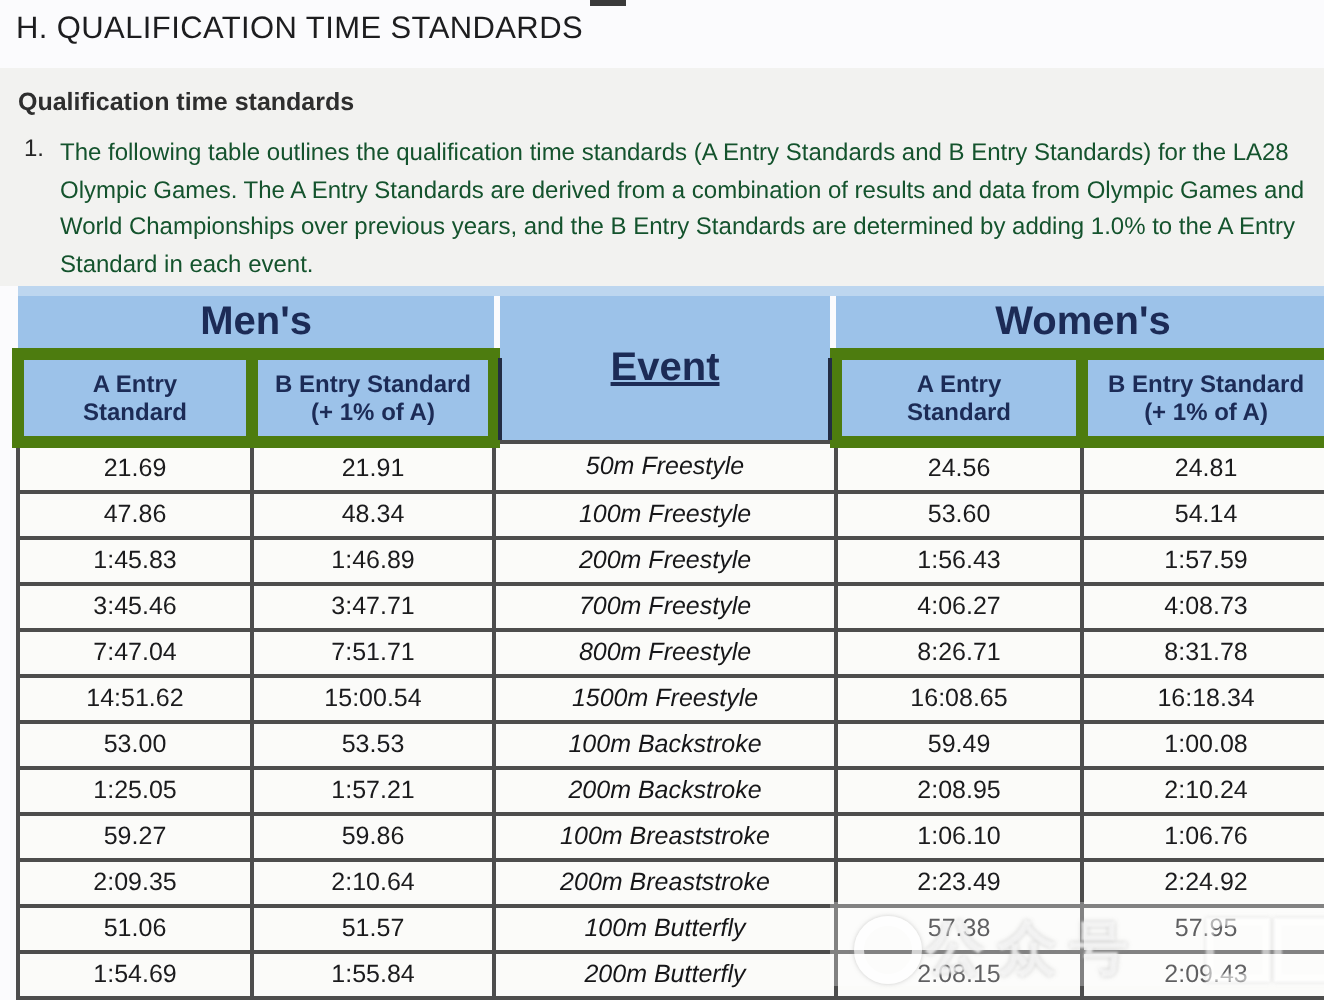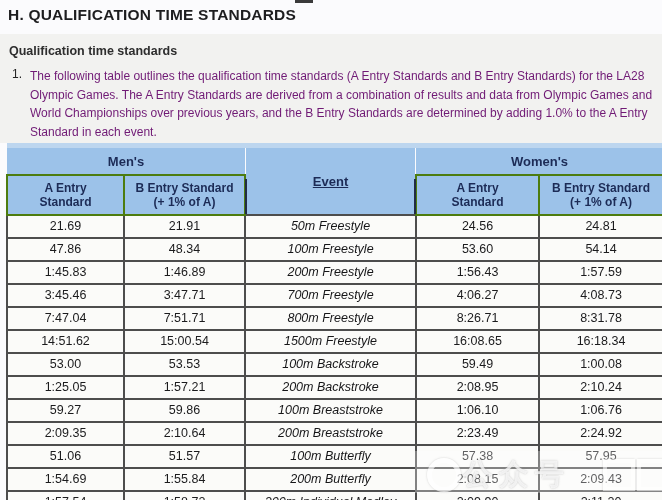--- a/index.html
+++ b/index.html
@@ -4,67 +4,67 @@
 <style>
   html,body{margin:0;padding:0;}
   body{
     width:662px;height:500px;overflow:hidden;position:relative;
     background:#fbfbfd;
     font-family:"Liberation Sans","DejaVu Sans",sans-serif;
     -webkit-font-smoothing:antialiased;
   }
   .page-title{
     position:absolute;left:8px;top:6px;width:640px;
-    font-size:15.5px;font-weight:bold;color:#1d1d1f;letter-spacing:.2px;
+    font-size:15.5px;font-weight:normal;color:#1d1d1f;letter-spacing:.2px;
   }
   .top-artifact{
     position:absolute;left:295px;top:0;width:18px;height:3px;background:#3a3a3a;
   }
   .intro-panel{
     position:absolute;left:0;top:34px;width:662px;height:109px;
     background:#f2f2f0;
     text-decoration:underline;
   }
   .intro-heading{
     position:absolute;left:9px;top:10px;
     font-size:12.5px;font-weight:bold;color:#2e2e2e;
   }
   .intro-item{position:absolute;left:0;top:33px;width:655px;}
   .intro-number{
     position:absolute;left:12px;top:0;
     font-size:12px;color:#252525;
   }
   .intro-text{
     position:absolute;left:30px;top:0;width:624px;
-    font-size:12px;color:#701a75;line-height:18.5px;
+    font-size:12px;color:#14532d;line-height:18.5px;
   }
   
   .std-table{
     position:absolute;left:6px;top:143px;width:656px;
     border-collapse:collapse;table-layout:fixed;
   }
   .std-table th,.std-table td{padding:0;text-align:center;vertical-align:middle;}
   thead th{
     background:#9cc2e9;color:#1c2b56;font-weight:bold;
   }
   .group-row th{
-    height:26px;font-size:13px;
+    height:26px;font-size:20px;
     border-top:5px solid #bdd6ef;
   }
   .event-th{
     font-size:15px;position:relative;text-decoration:underline;
   }
   .event-th::before,.event-th::after{
     content:"";position:absolute;top:31px;bottom:0;width:2px;background:#222c44;
   }
   .event-th::before{left:-1px;}
   .event-th::after{right:-1px;}
   .sub-row th{
     height:38px;font-size:12px;line-height:14px;
-    border:2px solid #4d7c0f;
+    border:6px solid #4d7c0f;
   }
   .sub-line{display:block;}
   tbody td{
     height:21px;line-height:21px;font-size:12.5px;color:#1b1b1d;
     background:#fbfbf9;border:2px solid #4d4d4d;
   }
   tbody td.event-cell{color:#161618;font-style:italic;}
   
   .watermark{
     position:absolute;left:415px;top:451px;width:247px;height:42px;

